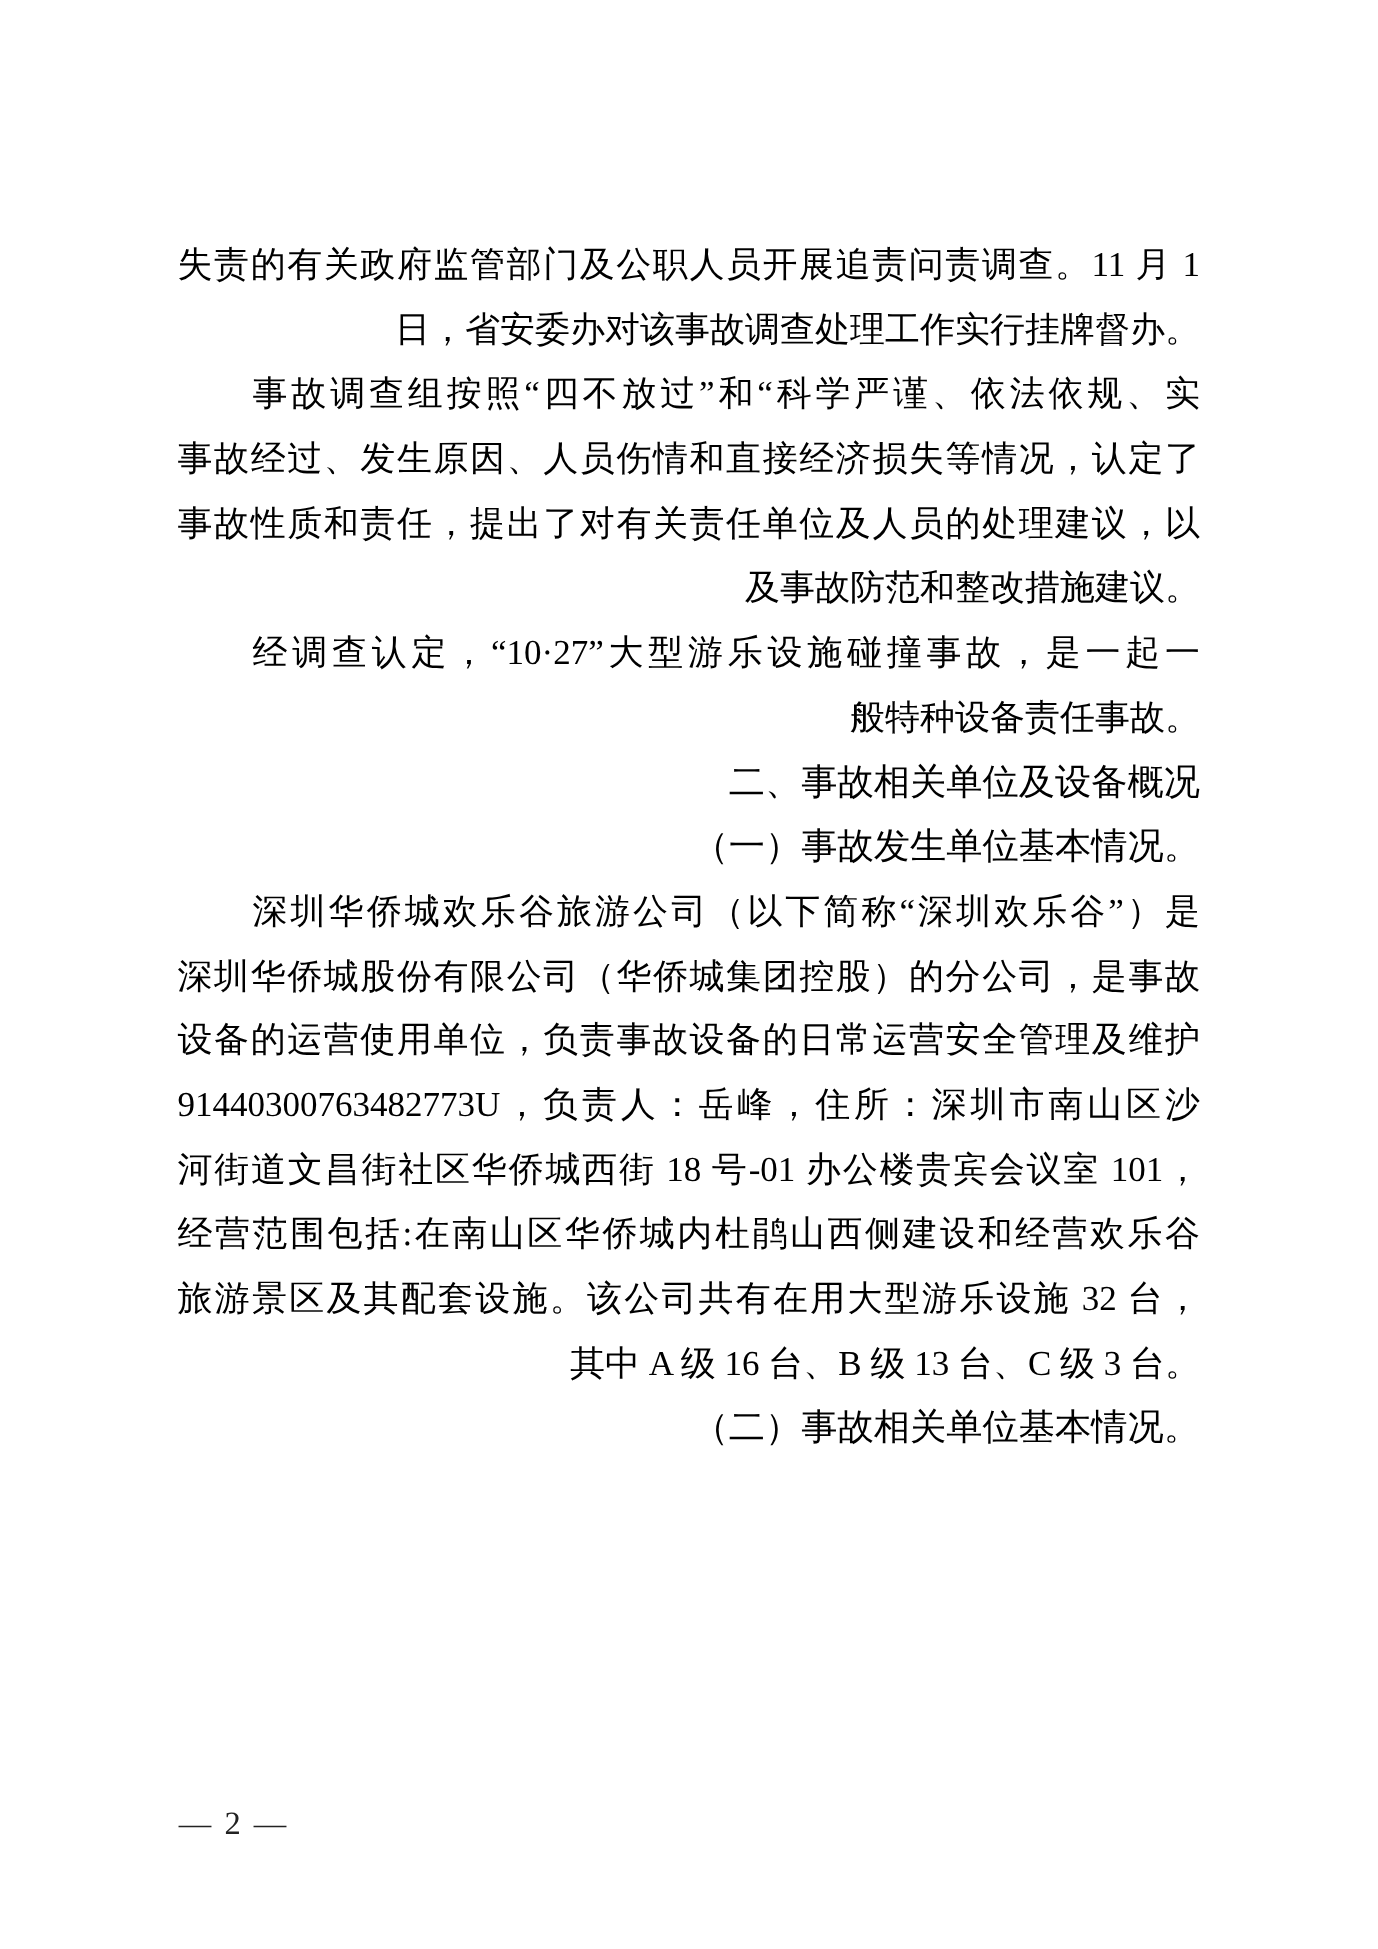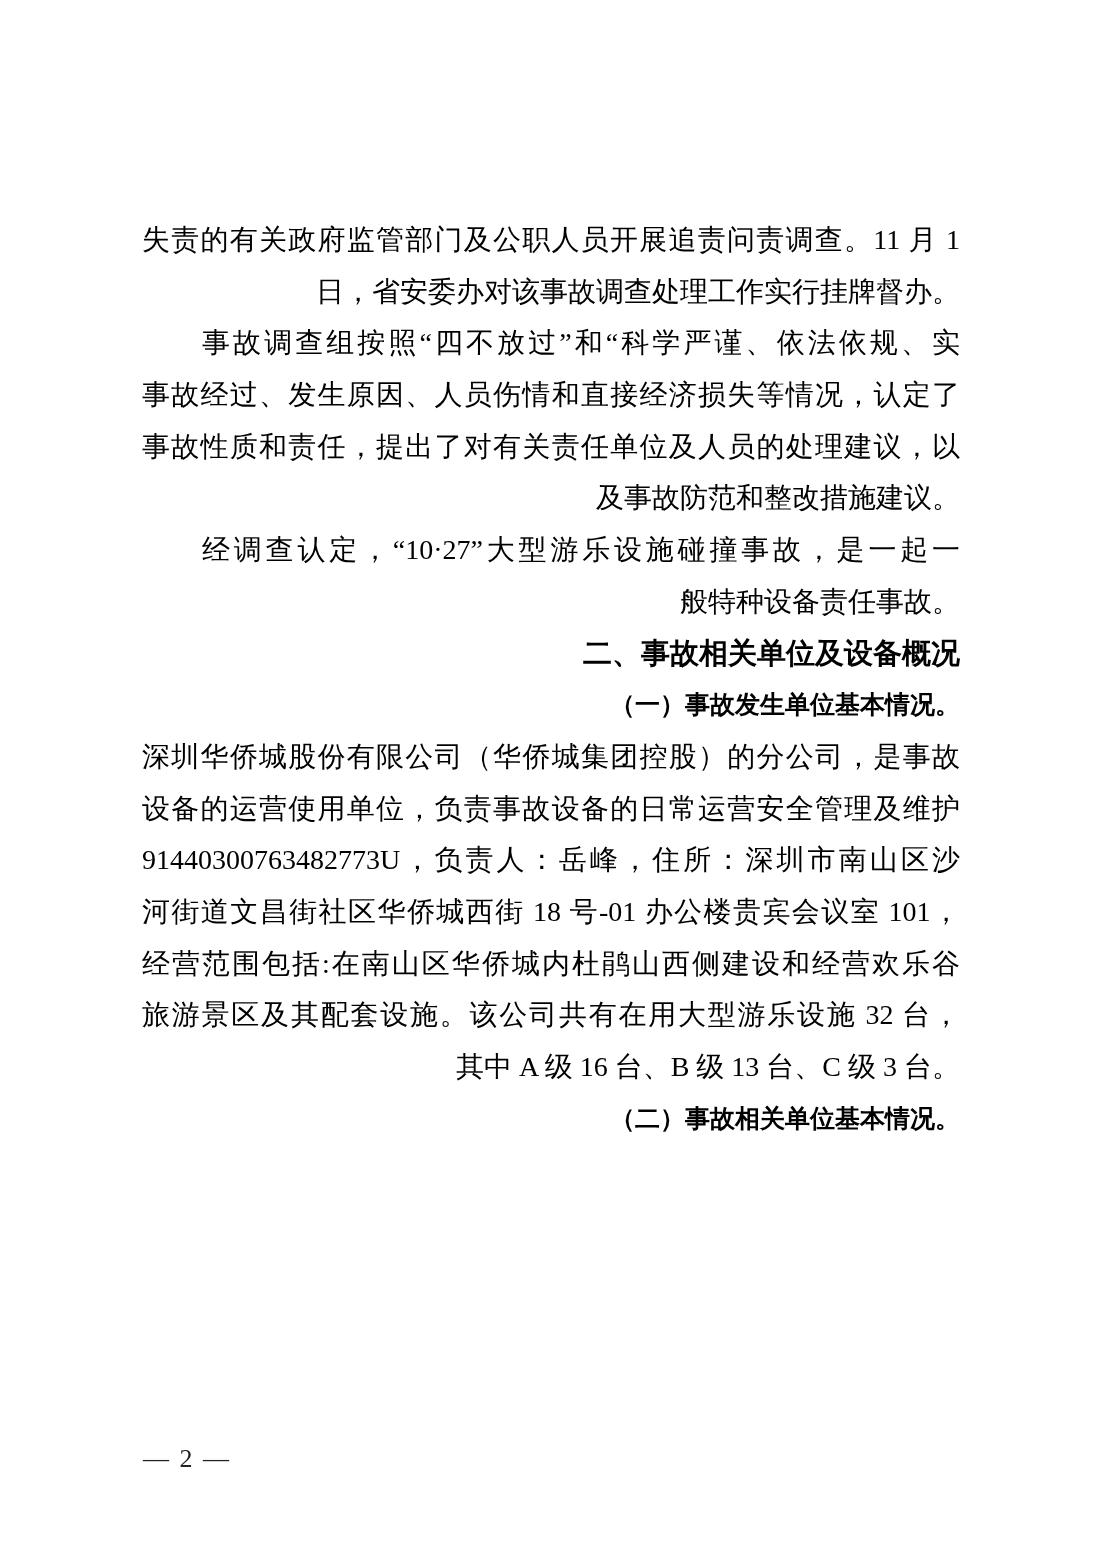--- a/index.html
+++ b/index.html
@@ -16,50 +16,50 @@
   .page {
     position: relative;
     width: 1102px;
     height: 1559px;
     background: #ffffff;
     overflow: hidden;
   }
   .doc-body {
     position: absolute;
     left: 142px;
-    top: 214px;
+    top: 187px;
     width: 818px;
   }
   .line {
     font-size: 28px;
     line-height: 51.7px;
     height: 51.7px;
     text-align: right;
     white-space: normal;
     overflow: hidden;
   }
   .line.fill {
     text-align: justify;
     text-align-last: justify;
   }
   .line.indent {
     padding-left: 60px;
   }
   .line b {
-    font-weight: bold;
+    font-weight: normal;
   }
   .line.heading-main {
     font-family: "Liberation Sans", "DejaVu Sans", sans-serif;
     font-weight: bold;
     font-size: 29px;
   }
   .line.heading-sub {
     font-family: "Liberation Serif", "DejaVu Serif", serif;
     font-weight: bold;
-    font-size: 25px;
+    font-size: 29px;
   }
   .page-footer {
     position: absolute;
     left: 143px;
     top: 1442px;
     font-size: 26px;
     line-height: 34px;
     color: #222222;
     letter-spacing: 2px;
   }
@@ -72,20 +72,21 @@
       <div class="line body fill"><span>失责的有关政府监管部门及公职人员开展追责问责调查。11 月 1</span></div>
       <div class="line body"><span>日，省安委办对该事故调查处理工作实行挂牌督办。</span></div>
       <div class="line body fill indent"><span>事故调查组按照“四不放过”和“科学严谨、依法依规、实</span></div>
       <div class="line body fill"><span>事故经过、发生原因、人员伤情和直接经济损失等情况，认定了</span></div>
       <div class="line body fill"><span>事故性质和责任，提出了对有关责任单位及人员的处理建议，以</span></div>
       <div class="line body"><span>及事故防范和整改措施建议。</span></div>
       <div class="line body fill indent"><span>经调查认定，“10·27”大型游乐设施碰撞事故，是一起一</span></div>
       <div class="line body"><span>般特种设备责任事故。</span></div>
       <div class="line heading-main indent"><b>二、事故相关单位及设备概况</b></div>
       <div class="line heading-sub indent"><b>（一）事故发生单位基本情况。</b></div>
+      <div class="line body fill indent"><b>深圳华侨城欢乐谷旅游公司</b><span>（以下简称“深圳欢乐谷”）是</span></div>
       <div class="line body fill"><span>深圳华侨城股份有限公司（华侨城集团控股）的分公司，是事故</span></div>
       <div class="line body fill"><span>设备的运营使用单位，负责事故设备的日常运营安全管理及维护</span></div>
       <div class="line body fill"><span>91440300763482773U，负责人：岳峰，住所：深圳市南山区沙</span></div>
       <div class="line body fill"><span>河街道文昌街社区华侨城西街 18 号-01 办公楼贵宾会议室 101，</span></div>
       <div class="line body fill"><span>经营范围包括:在南山区华侨城内杜鹃山西侧建设和经营欢乐谷</span></div>
       <div class="line body fill"><span>旅游景区及其配套设施。该公司共有在用大型游乐设施 32 台，</span></div>
       <div class="line body"><span>其中 A 级 16 台、B 级 13 台、C 级 3 台。</span></div>
       <div class="line heading-sub indent"><b>（二）事故相关单位基本情况。</b></div>
     </main>
   <footer class="page-footer">

